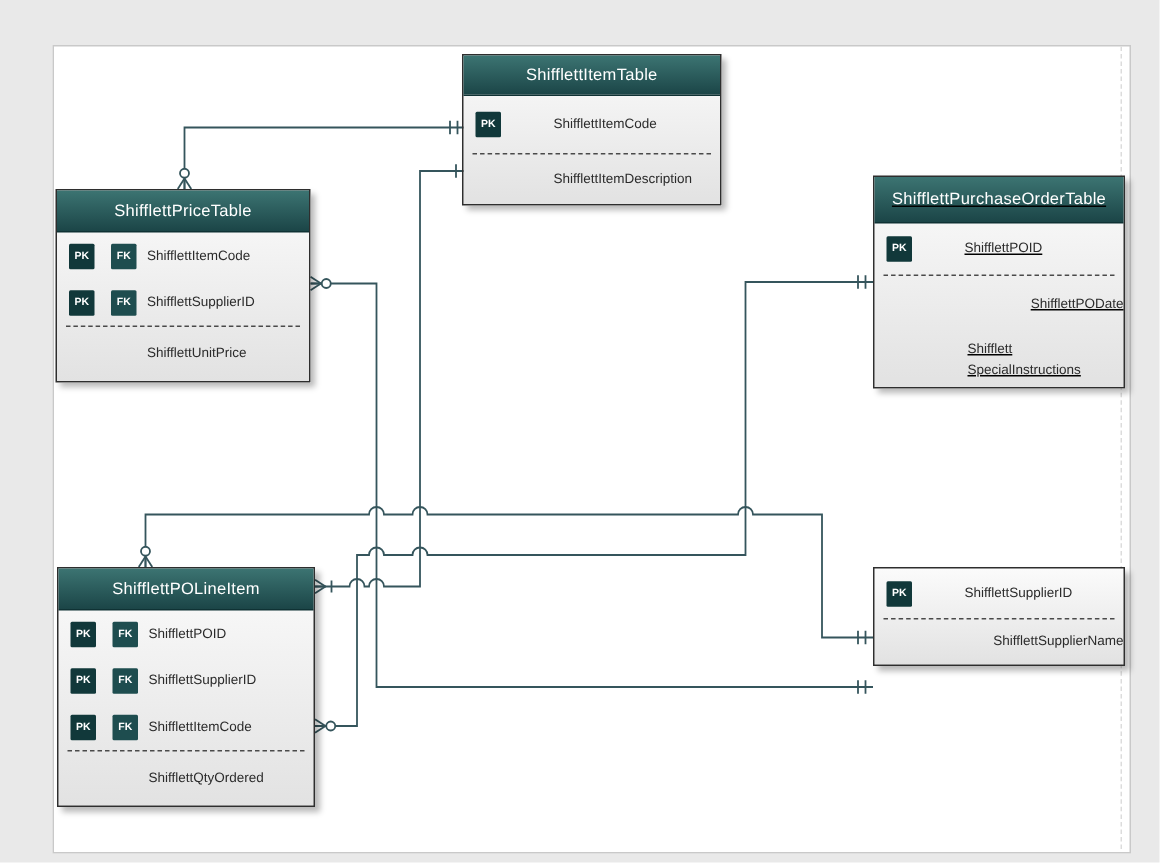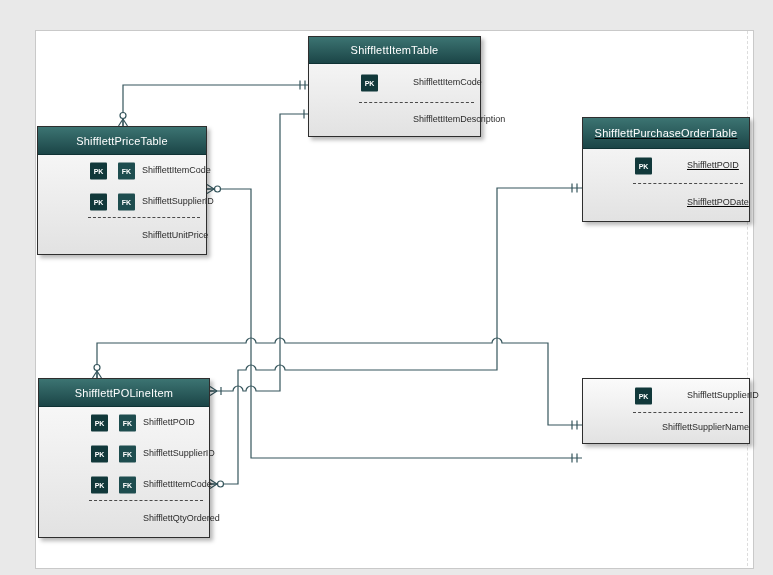--- a/index.html
+++ b/index.html
@@ -23,21 +23,21 @@
     border:1px solid #2e2e2e;
     box-shadow:3px 3px 4px rgba(0,0,0,0.28);
     box-sizing:border-box;
   }
   .ehead{
     display:flex;align-items:center;justify-content:center;
     background:linear-gradient(#3c7472,#1b4547);
     border-bottom:1px solid #0f3234;
     color:#ffffff;font-size:11px;letter-spacing:0.2px;
   }
-  .rows{position:relative;padding-left:44px;}
+  .rows{position:relative;}
   .field-row{
     position:relative;display:flex;align-items:center;height:31px;
   }
   .badge{
     position:absolute;top:50%;transform:translateY(-50%);
     width:17px;height:17px;display:flex;align-items:center;justify-content:center;
     color:#ffffff;font-size:7px;font-weight:bold;
     border-radius:1px;
   }
   .badge.pk{left:8px;background:#11383a;}
@@ -48,21 +48,21 @@
   }
   .sep{border-top:1px dashed #4a4a4a;margin:0 6px;height:0;}
   
   #t-item .ehead{height:26px;}
   #t-item .field-row{height:38px;}
   #t-item .field-row.attr{height:33px;}
   #t-price .ehead{height:27px;}
   #t-price .field-row.attr{height:36px;}
   #t-po .ehead{height:30px;}
   #t-po .field-row.key{height:34px;}
-  #t-po .field-row.attr{height:37px;}
+  #t-po .field-row.attr{height:37px;justify-content:flex-end;}
   #t-lineitem .ehead{height:27px;}
   #t-lineitem .field-row.attr{height:36px;}
   #t-supplier .ehead{height:29px;}
   #t-supplier .field-row.key{height:33px;}
   #t-supplier .field-row.attr{height:30px;justify-content:flex-end;}
 </style>
 </head>
 <body>
 
 <div id="canvas"></div>
@@ -159,20 +159,23 @@
   </div>
   <div class="rows">
       <div class="field-row key">
         <span class="badge pk">PK</span>
         <span class="field-label">ShifflettPOID</span>
       </div>
       <div class="sep"></div>
       <div class="field-row attr">
         <span class="field-label">ShifflettPODate</span>
       </div>
+      <div class="field-row attr">
+        <span class="field-label">Shifflett SpecialInstructions</span>
+      </div>
     </div>
 </div>
 
 <div class="etable" id="t-lineitem" style="left:38px;top:378px;width:172px;">
   <div class="ehead">
     <span>ShifflettPOLineItem</span>
   </div>
   <div class="rows">
       <div class="field-row key">
         <span class="badge pk">PK</span>

